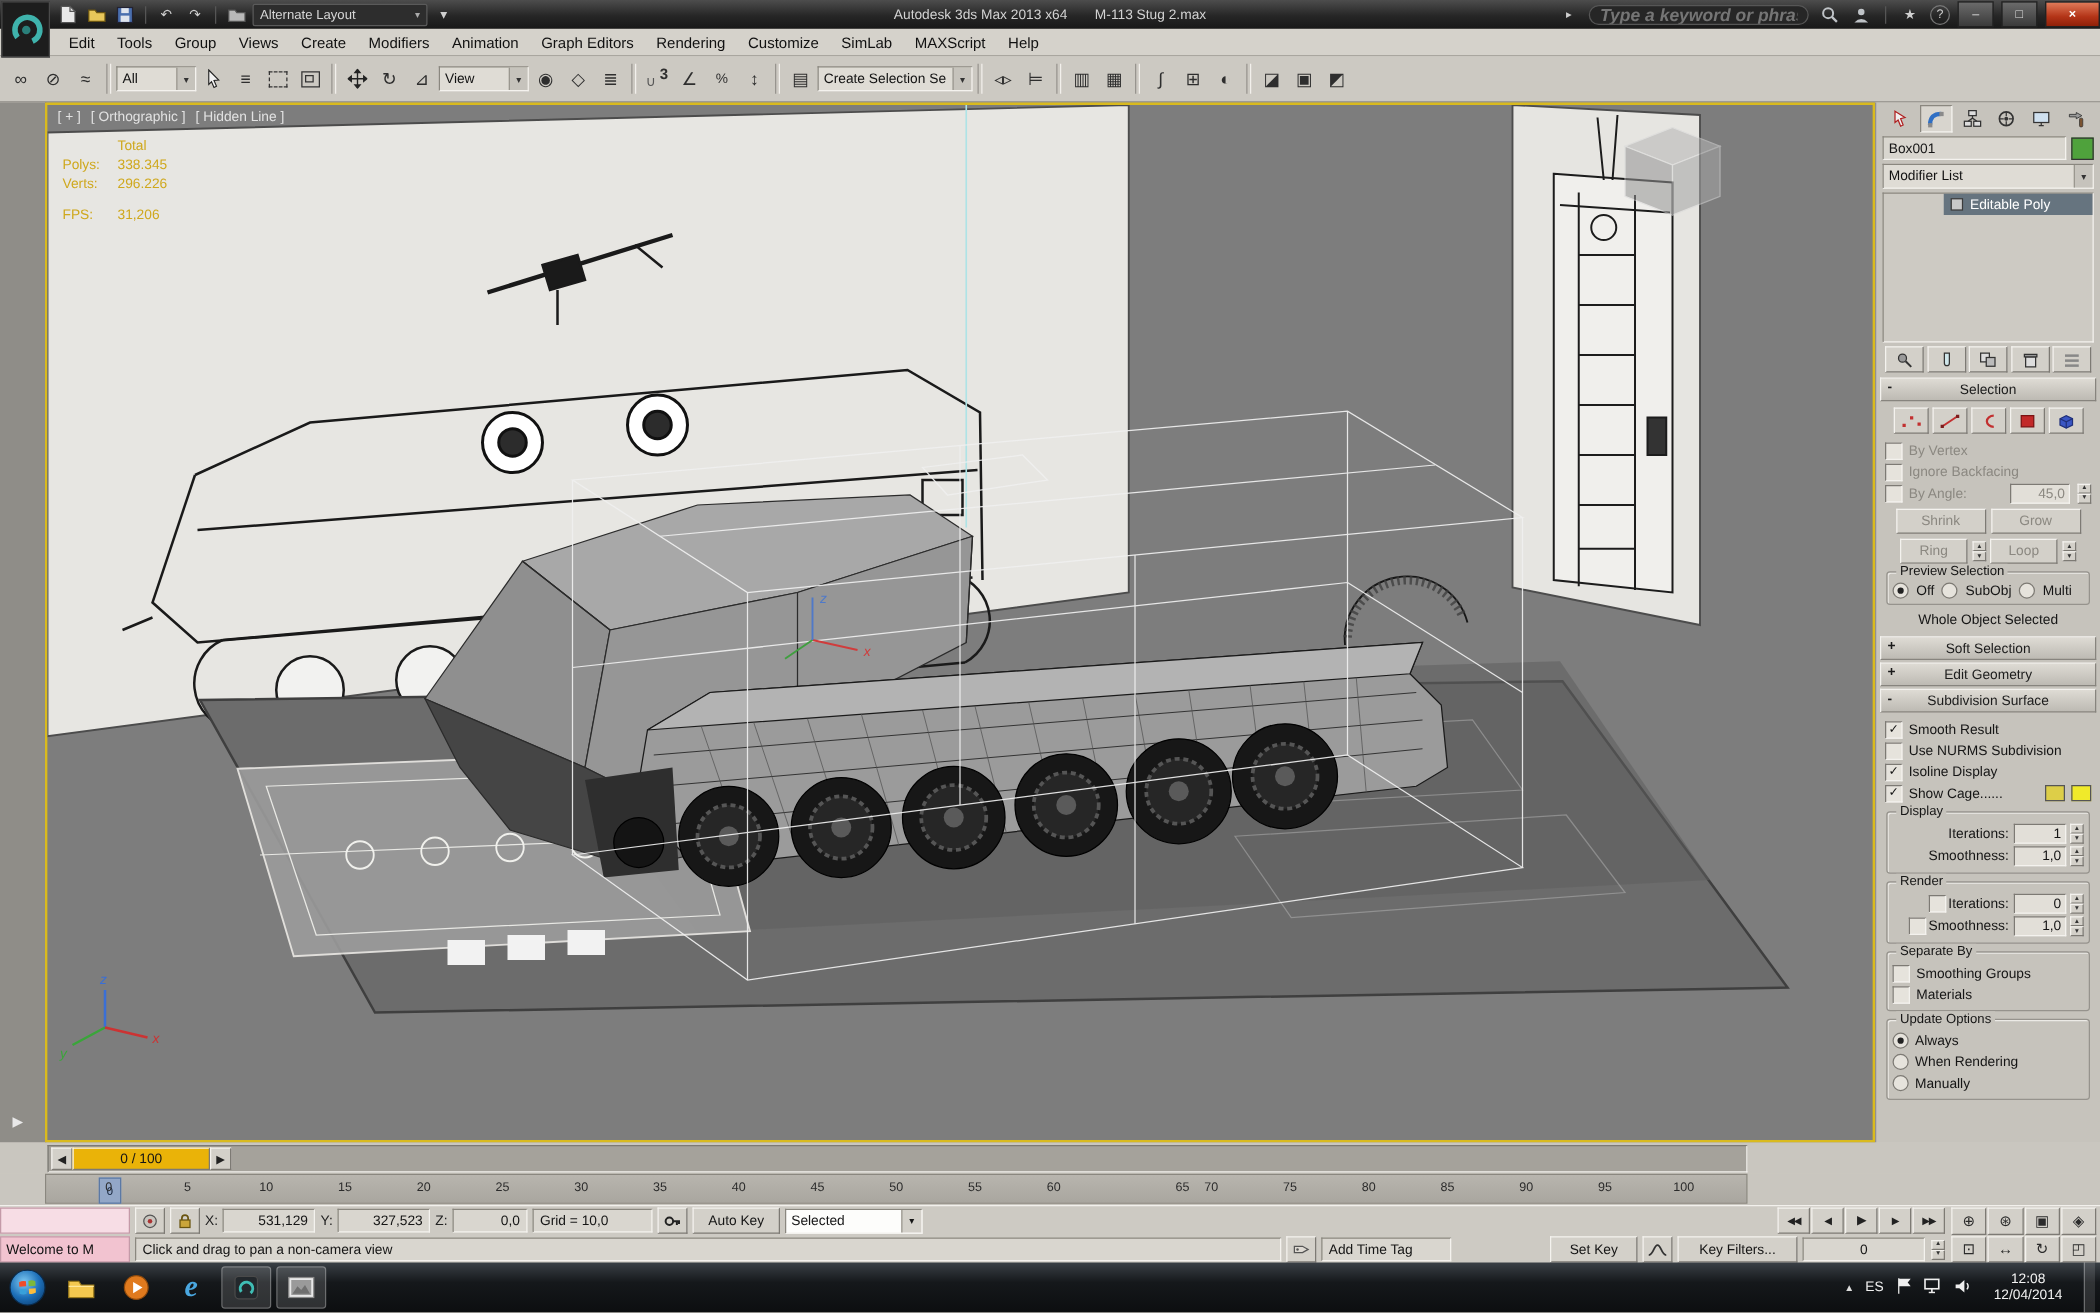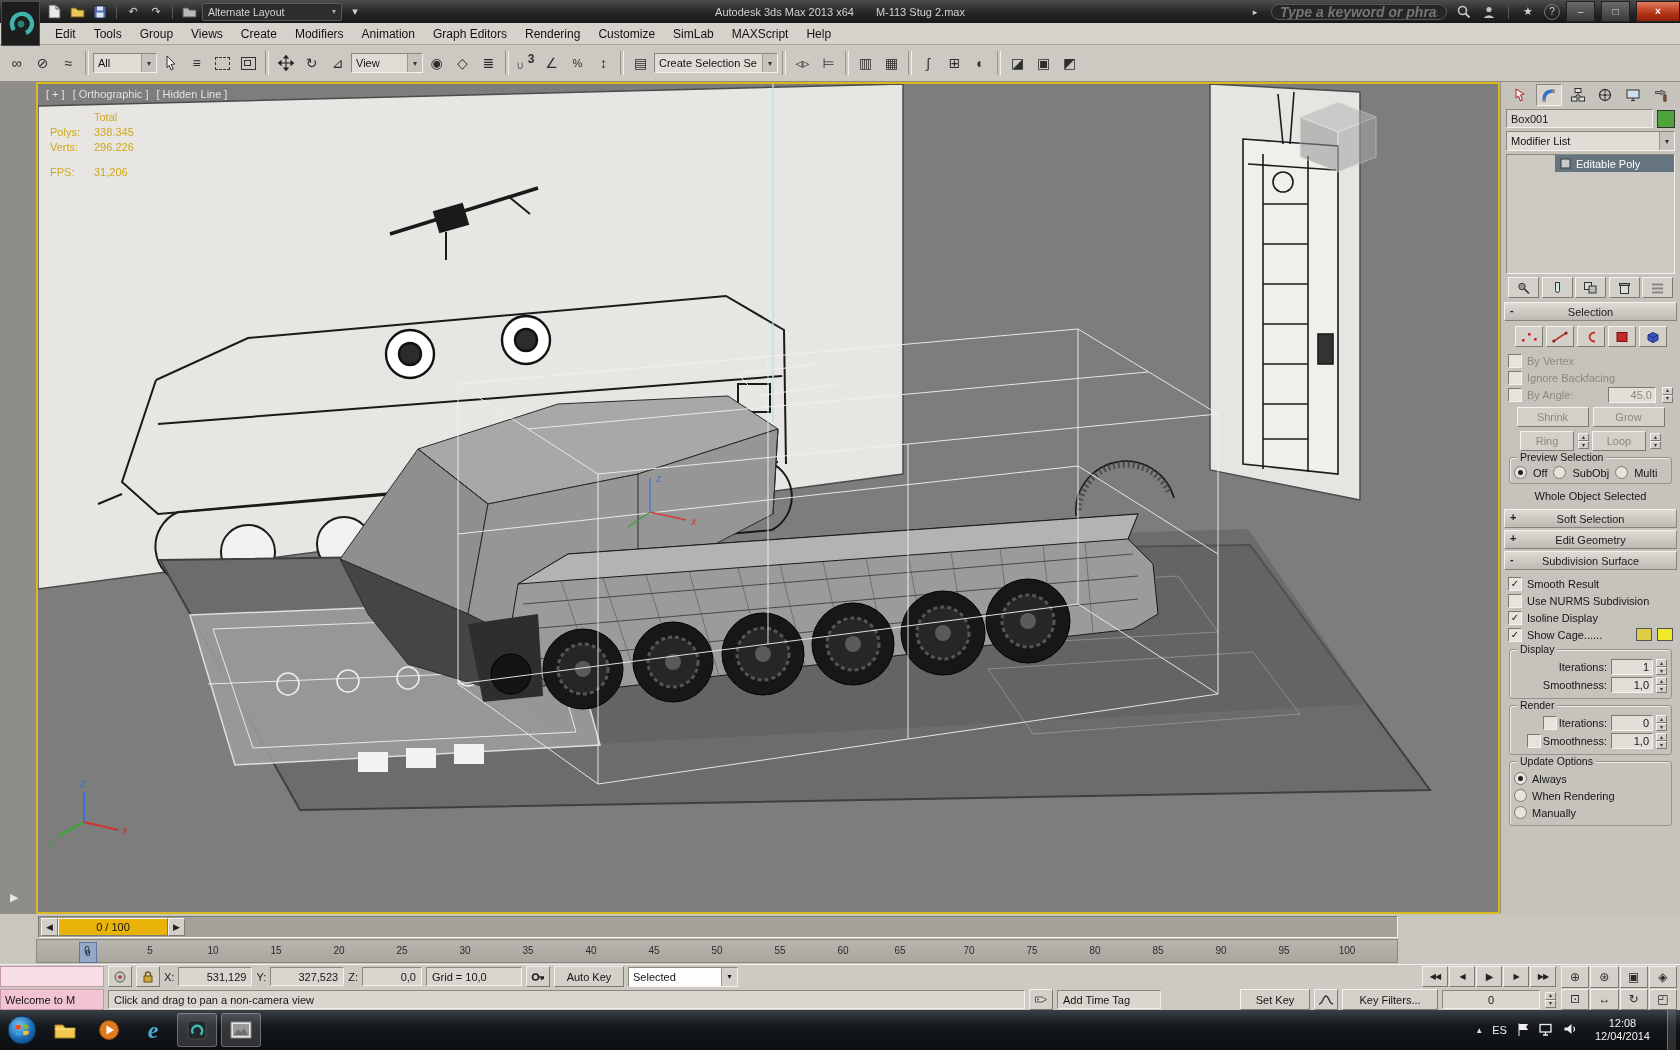--- a/index.html
+++ b/index.html
@@ -744,20 +744,31 @@
           <span class="chk"></span>
         <span class="lab">Smoothness:</span>
         <span class="numfield" style="width:34px">1,0</span>
         <span class="spin">
             <span>▴</span>
             <span>▾</span>
           </span>
         </div>
     </div>
     <div class="grp">
+      <span class="gtitle">Separate By</span>
+      <div class="chkrow">
+          <span class="chk"></span>
+        <span>Smoothing Groups</span>
+        </div>
+      <div class="chkrow">
+          <span class="chk"></span>
+        <span>Materials</span>
+        </div>
+    </div>
+    <div class="grp">
       <span class="gtitle">Update Options</span>
       <div class="chkrow">
           <span class="radio">
             <span class="dot"></span>
           </span>
         <span>Always</span>
         </div>
       <div class="chkrow">
           <span class="radio"></span>
         <span>When Rendering</span>
@@ -789,21 +800,21 @@
     <span class="tick" style="left:239px">15</span>
     <span class="tick" style="left:302px">20</span>
     <span class="tick" style="left:365px">25</span>
     <span class="tick" style="left:428px">30</span>
     <span class="tick" style="left:491px">35</span>
     <span class="tick" style="left:554px">40</span>
     <span class="tick" style="left:617px">45</span>
     <span class="tick" style="left:680px">50</span>
     <span class="tick" style="left:743px">55</span>
     <span class="tick" style="left:806px">60</span>
-    <span class="tick" style="left:863px">65</span>
+    <span class="tick" style="left:909px">65</span>
     <span class="tick" style="left:932px">70</span>
     <span class="tick" style="left:995px">75</span>
     <span class="tick" style="left:1058px">80</span>
     <span class="tick" style="left:1121px">85</span>
     <span class="tick" style="left:1184px">90</span>
     <span class="tick" style="left:1247px">95</span>
     <span class="tick" style="left:1310px">100</span>
   </div>
 </div>
 

